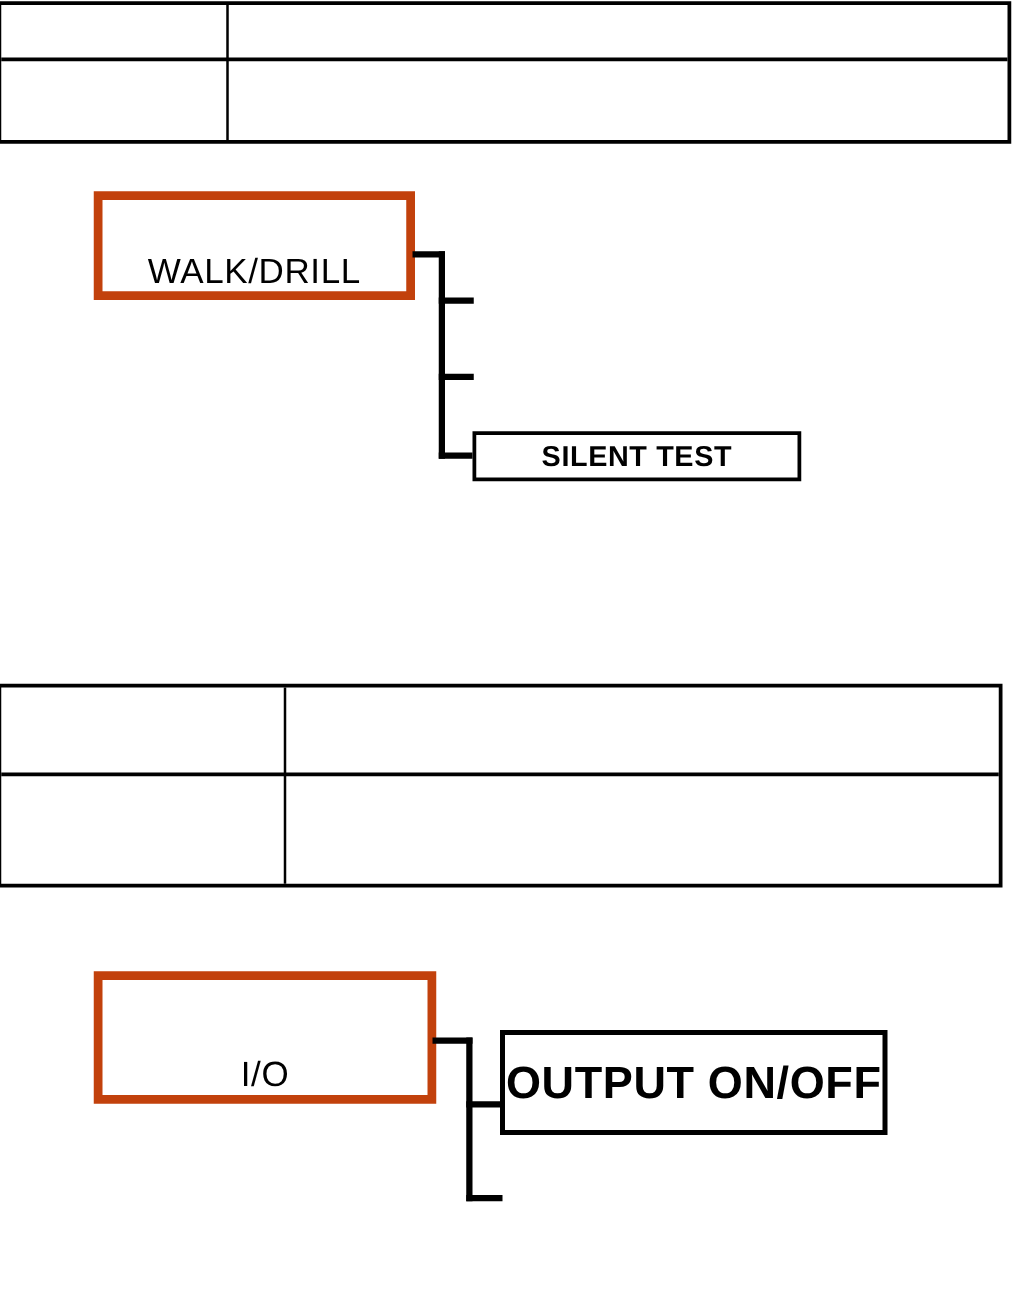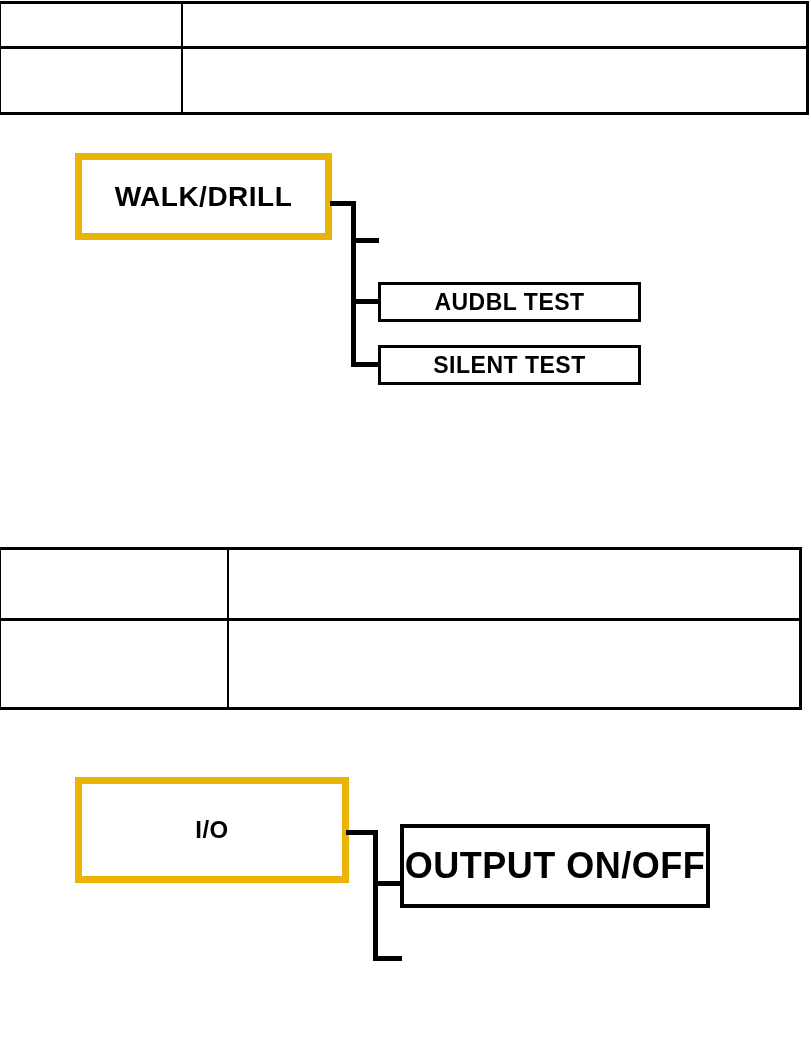--- a/index.html
+++ b/index.html
@@ -40,27 +40,27 @@
   .tbl-top    .divider-v { left: 180px; }
   .tbl-top    .divider-h { top: 42px; }
   .tbl-middle .divider-v { left: 226px; }
   .tbl-middle .divider-h { top: 68px; }
   .cell {
     position: absolute;
   }
   
   .menu-root {
     position: absolute;
-    border: 7px solid #eab308;
+    border: 7px solid #c2410c;
     box-sizing: border-box;
     background: #ffffff;
     display: flex;
-    align-items: center;
+    align-items: flex-end;
     justify-content: center;
-    font-weight: bold;
+    font-weight: normal;
     letter-spacing: 0.5px;
     white-space: nowrap;
   }
   .menu-child {
     position: absolute;
     border: 3px solid #000000;
     box-sizing: border-box;
     background: #ffffff;
     display: flex;
     align-items: center;
@@ -78,21 +78,21 @@
     left: 378px;
     width: 263px; height: 40px;
     font-size: 23px;
   }
   .wd-child-1 { top: 219px; }
   .wd-child-2 { top: 282px; }
   .wd-child-3 { top: 345px; }
   .io-root {
     left: 75px; top: 777px;
     width: 274px; height: 106px;
-    font-size: 24px;
+    font-size: 28px;
   }
   .io-child {
     left: 400px;
     width: 310px;
     border-width: 4px;
     font-size: 36px;
   }
   .io-child-1 { top: 824px; height: 84px; }
   .io-child-2 { top: 930px; height: 75px; }
   
@@ -125,23 +125,20 @@
   </div>
 
   <div class="menu-root wd-root">
     <span>WALK/DRILL</span>
   </div>
   <div class="conn wd-trunk-h"></div>
   <div class="conn wd-trunk-v"></div>
   <div class="conn wd-stub-1"></div>
   <div class="conn wd-stub-2"></div>
   <div class="conn wd-stub-3"></div>
-  <div class="menu-child wd-child wd-child-2">
-    <span>AUDBL TEST</span>
-  </div>
   <div class="menu-child wd-child wd-child-3">
     <span>SILENT TEST</span>
   </div>
 
   <div class="tbl tbl-middle">
     <div class="divider-v"></div>
     <div class="divider-h"></div>
     <div class="cell"></div>
     <div class="cell"></div>
     <div class="cell"></div>

